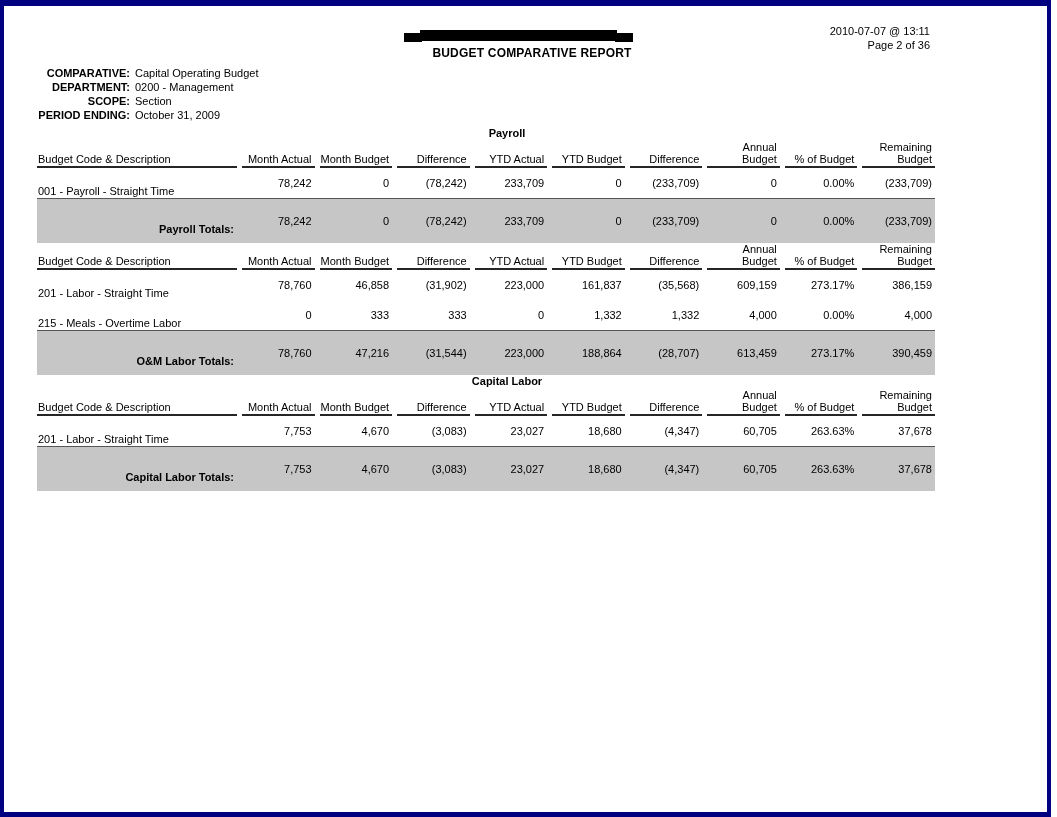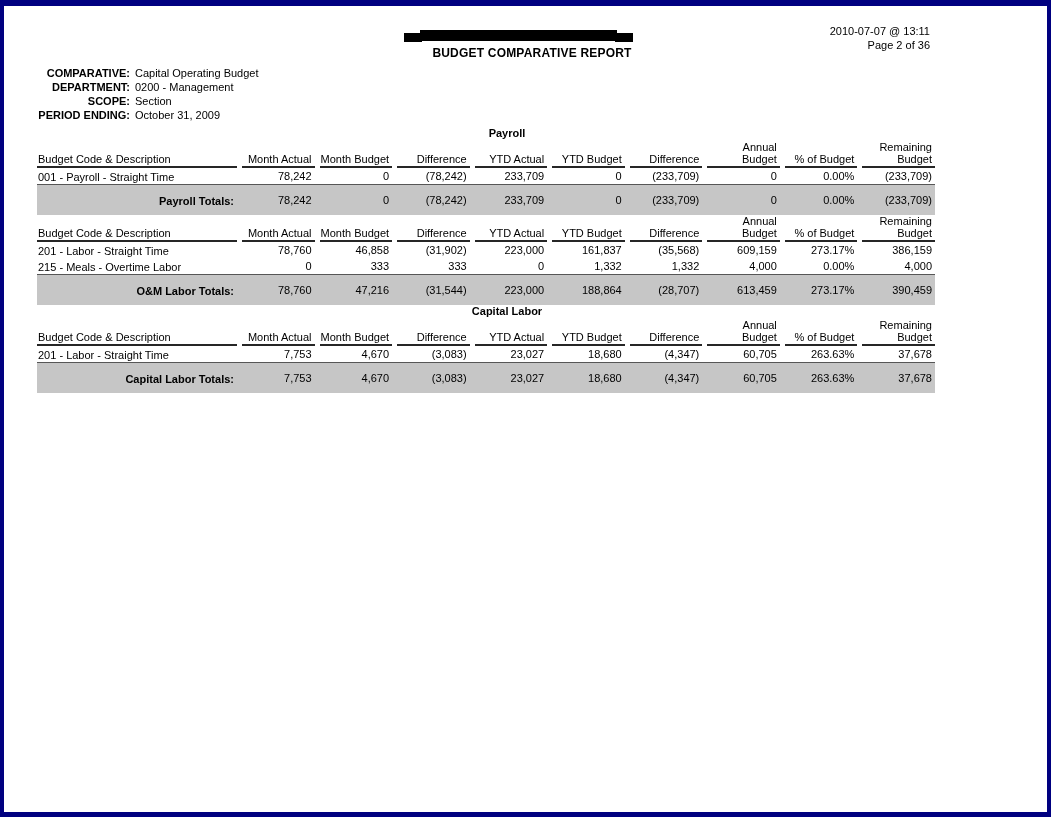--- a/index.html
+++ b/index.html
@@ -61,21 +61,21 @@
     text-align: right;
     line-height: 12px;
   }
   table.rtable th .hl.first {
     margin-left: 0; text-align: left; padding-left: 1px; white-space: nowrap;
   }
   table.rtable td {
     padding: 0 3px 0 0; text-align: right; line-height: 14px; height: 14px;
     white-space: nowrap; overflow: hidden;
   }
-  table.rtable td.desc { text-align: left; padding: 2px 0 0 1px; }
+  table.rtable td.desc { text-align: left; padding: 16px 0 0 1px; }
   table.rtable tr.totals td {
     background: var(--totals-bg, #c6c6c6);
     border-top: 1px solid #565656;
     height: 28px;
   }
   table.rtable tr.totals td.desc { font-weight: bold; text-align: right; padding-right: 3px; }
 </style>
 </head>
 <body>
 

